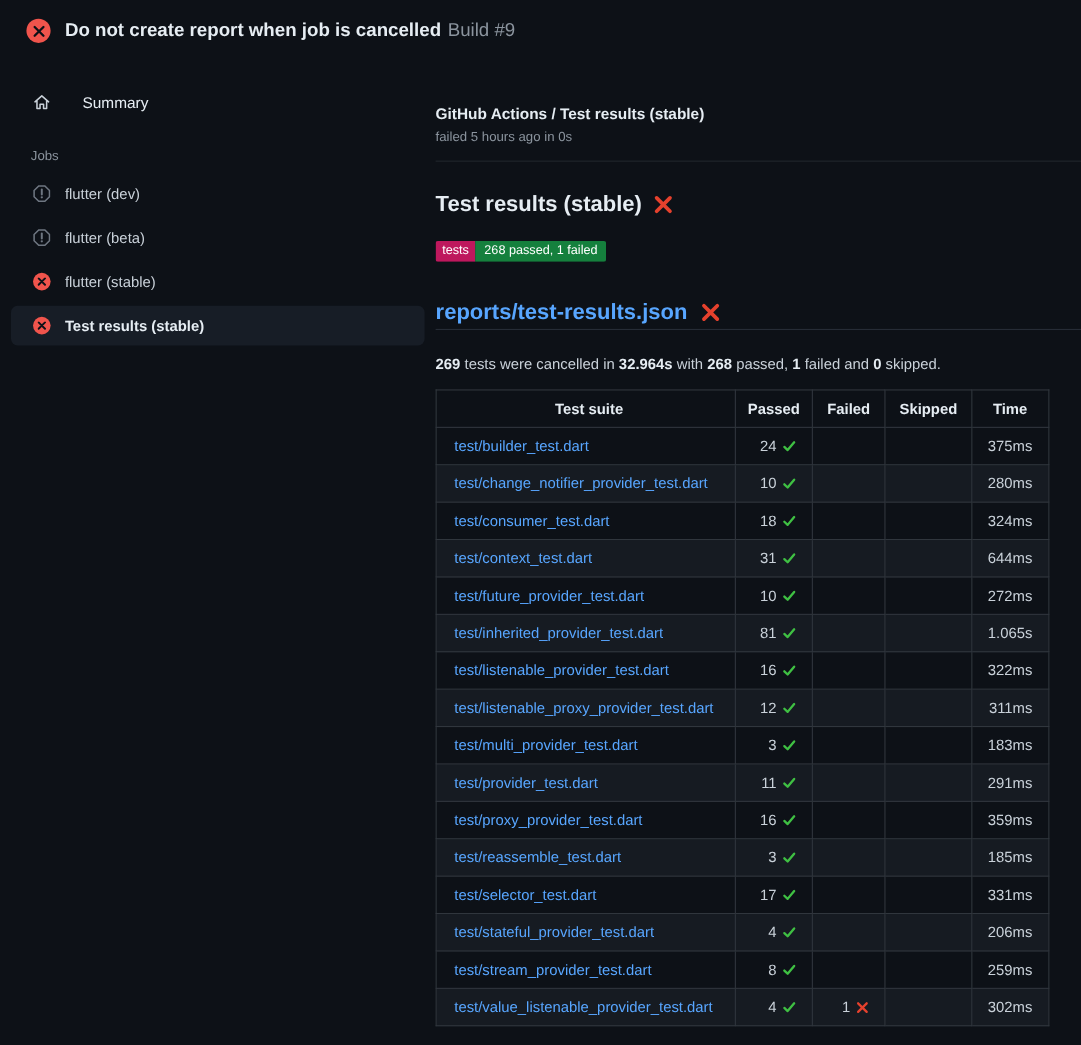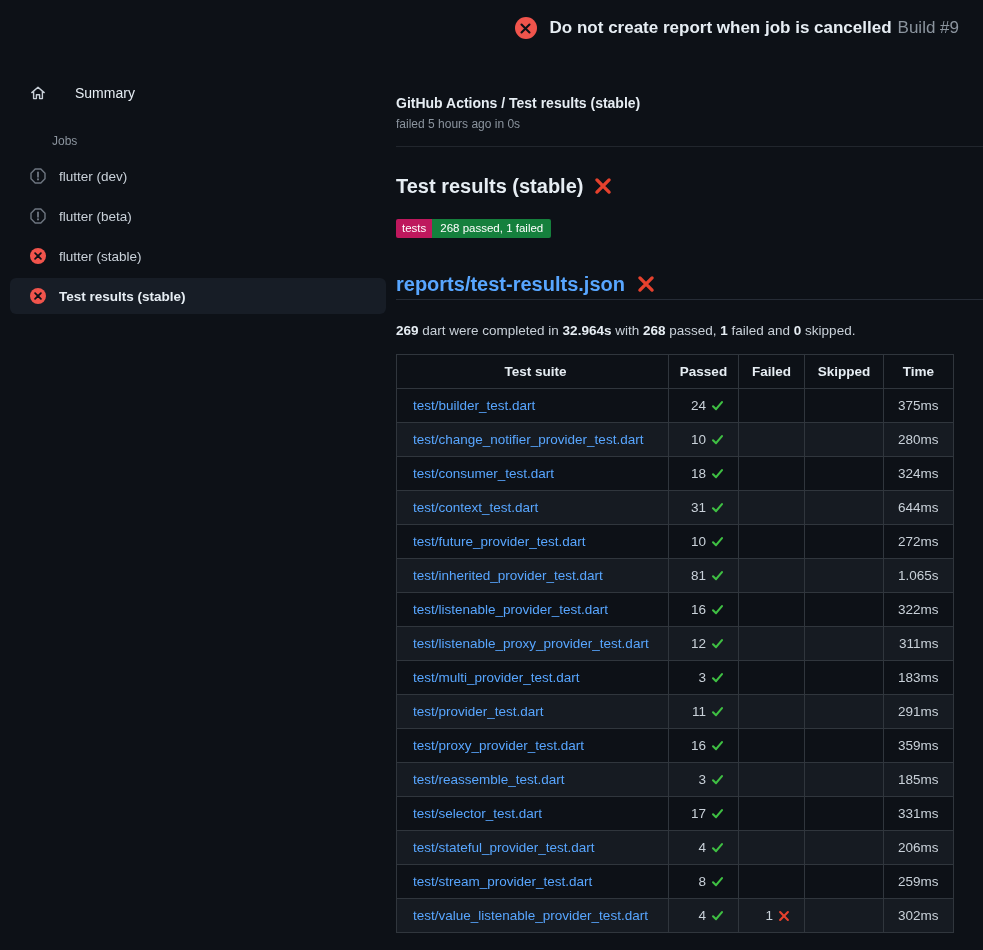--- a/index.html
+++ b/index.html
@@ -6,39 +6,39 @@
   html,body { margin:0; padding:0; }
   body {
     width:983px; height:950px; overflow:hidden;
     background:#0d1117; color:#c9d1d9;
     font-family:"Liberation Sans", sans-serif;
     -webkit-font-smoothing:antialiased;
   }
   svg { display:block; }
 
   
-  .app-header { height:56px; padding:17px 24px 0 24px; display:flex; align-items:flex-start;justify-content:flex-end; }
+  .app-header { height:56px; padding:17px 24px 0 24px; display:flex; align-items:flex-start; }
   .fail-circle {
     width:22px; height:22px; border-radius:50%; background:#f0544c;
     display:flex; align-items:center; justify-content:center; flex:none;
   }
   .fail-circle.small { width:16px; height:16px; }
   .app-title-wrap { margin-left:13px; font-size:17px; line-height:22px; white-space:nowrap; }
   .app-title { font-weight:700; color:#e6edf3; }
   .build-no { color:#8b949e; font-weight:400; margin-left:6px; }
 
   
   .layout { display:flex; align-items:flex-start; }
   aside { width:396px; flex:none; padding-top:21px; }
 
   .summary-item {
     display:flex; align-items:center; gap:29px;
     padding:8px 0 8px 30px; font-size:14px; color:#e6edf3; cursor:pointer;
   }
-  .jobs-heading { padding:25px 0 10px 28px; font-size:12px; color:#8b949e;margin-left:24px; }
+  .jobs-heading { padding:25px 0 10px 28px; font-size:12px; color:#8b949e; }
   .job-item {
     display:flex; align-items:center; gap:13px;
     margin:0 10px 4px 10px; padding:10px 0 10px 20px;
     border-radius:6px; font-size:13.5px; color:#c9d1d9; cursor:pointer;
     height:36px;
   }
   .job-item.selected { background:#171d26; font-weight:700; color:#e6edf3; }
 
   
   main { flex:1; padding-top:38px; min-width:0; }
@@ -167,21 +167,21 @@
       <span>reports/test-results.json</span>
       <span>
         <svg width="18" height="18" viewBox="0 0 16 16">
             <path d="M2.6 2.6 L13.4 13.4 M13.4 2.6 L2.6 13.4" stroke="#e5412d" stroke-width="3" stroke-linecap="round" fill="none"></path>
           </svg>
       </span>
     </div>
     <div class="report-divider"></div>
 
     <div class="summary-line">
-      <strong>269</strong><span> dart were completed in </span><strong>32.964s</strong><span> with </span><strong>268</strong><span> passed, </span><strong>1</strong><span> failed and </span><strong>0</strong><span> skipped.</span>
+      <strong>269</strong><span> tests were cancelled in </span><strong>32.964s</strong><span> with </span><strong>268</strong><span> passed, </span><strong>1</strong><span> failed and </span><strong>0</strong><span> skipped.</span>
     </div>
 
     <table>
       <colgroup>
         <col class="c-suite">
           <col class="c-passed">
           <col class="c-failed">
           <col class="c-skipped">
           <col class="c-time">
       </colgroup>

